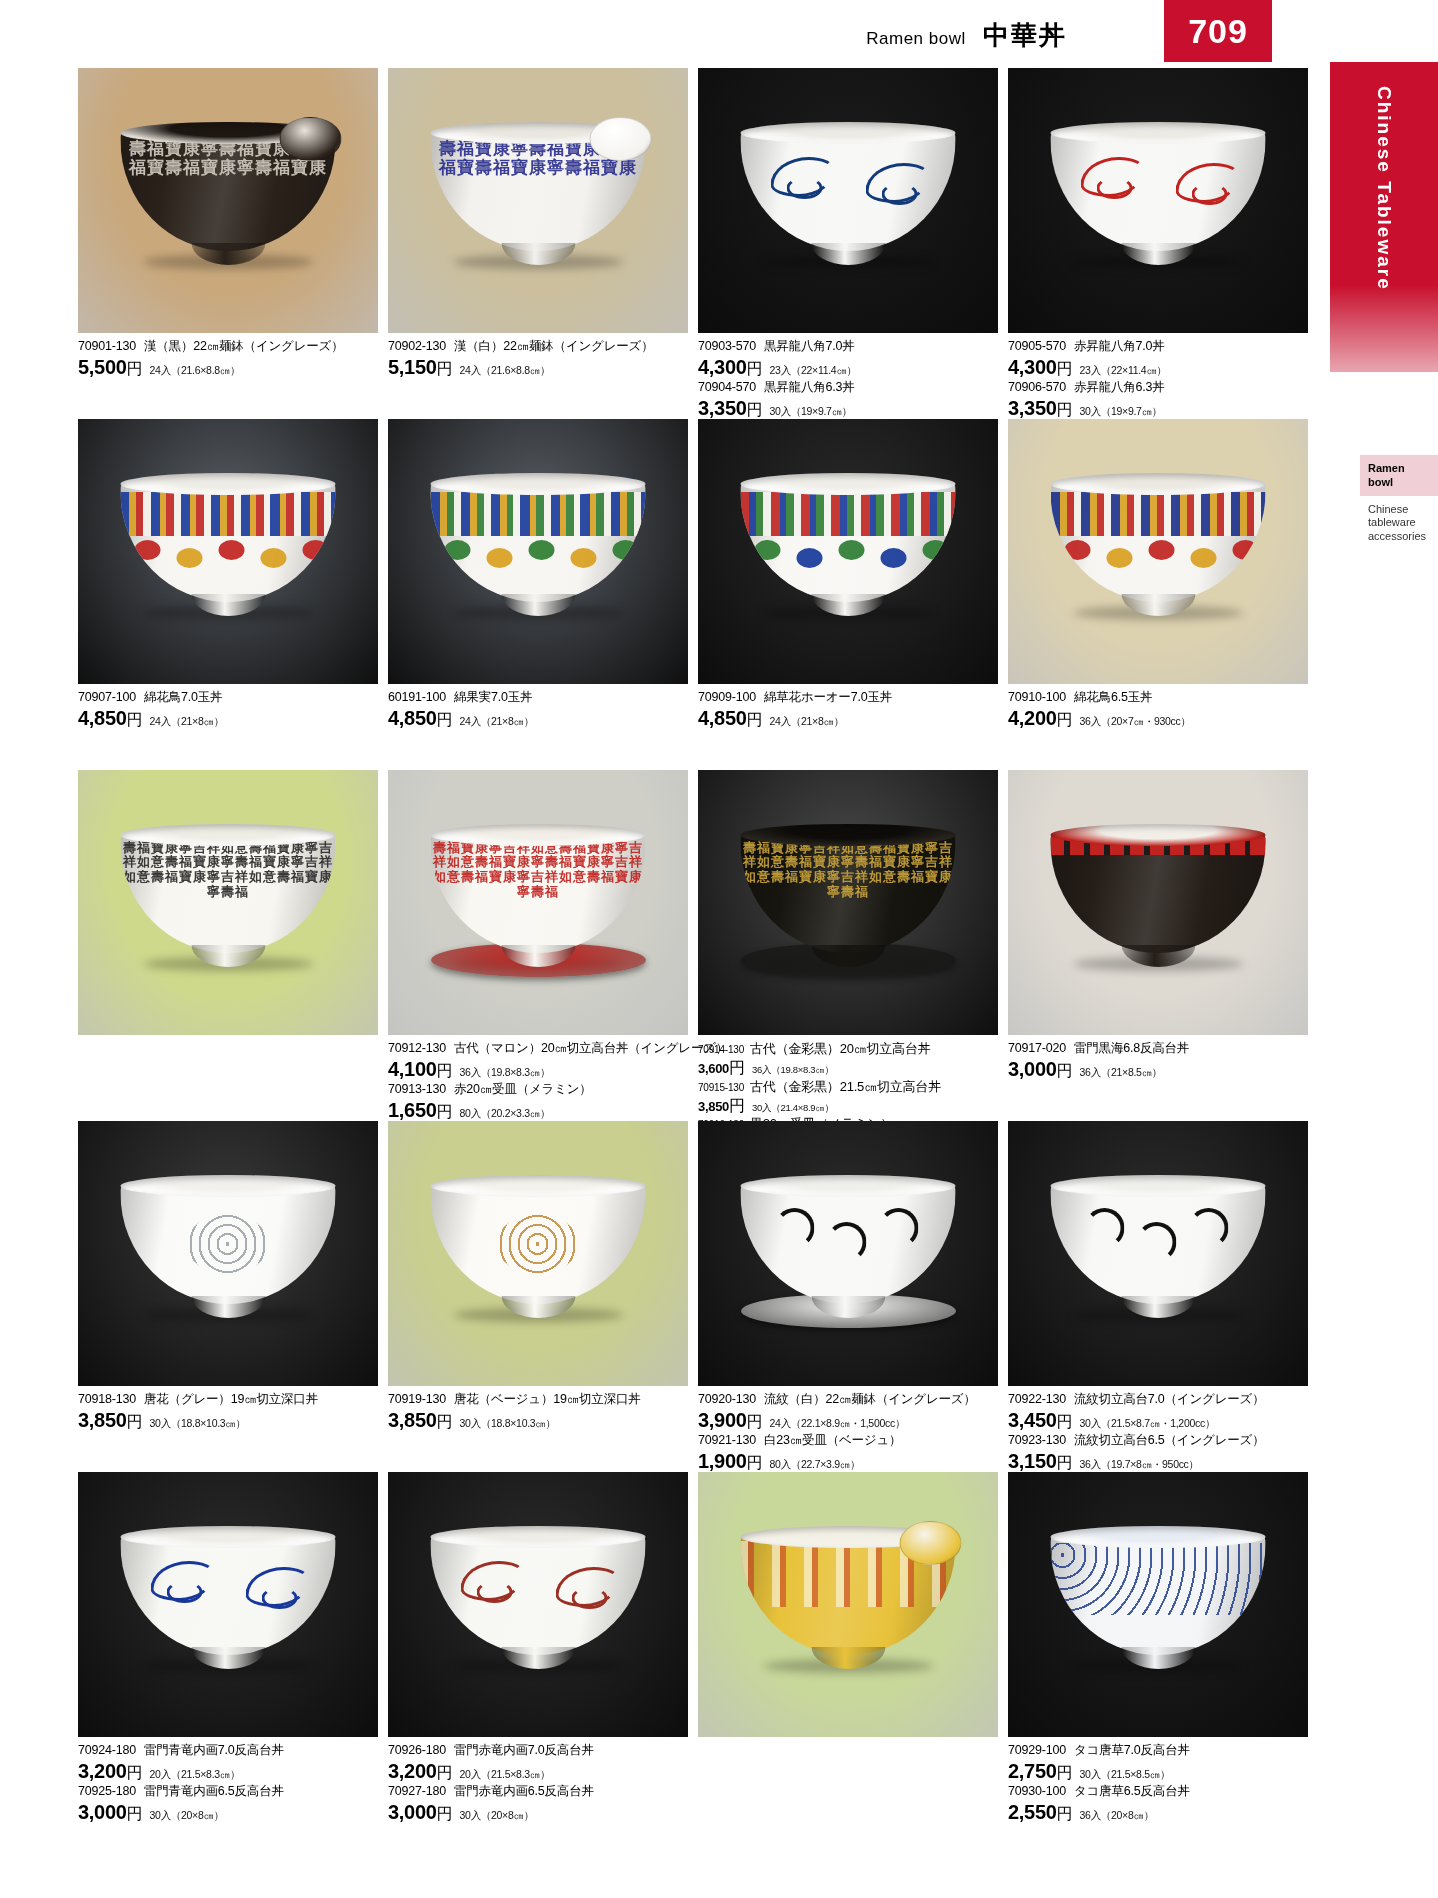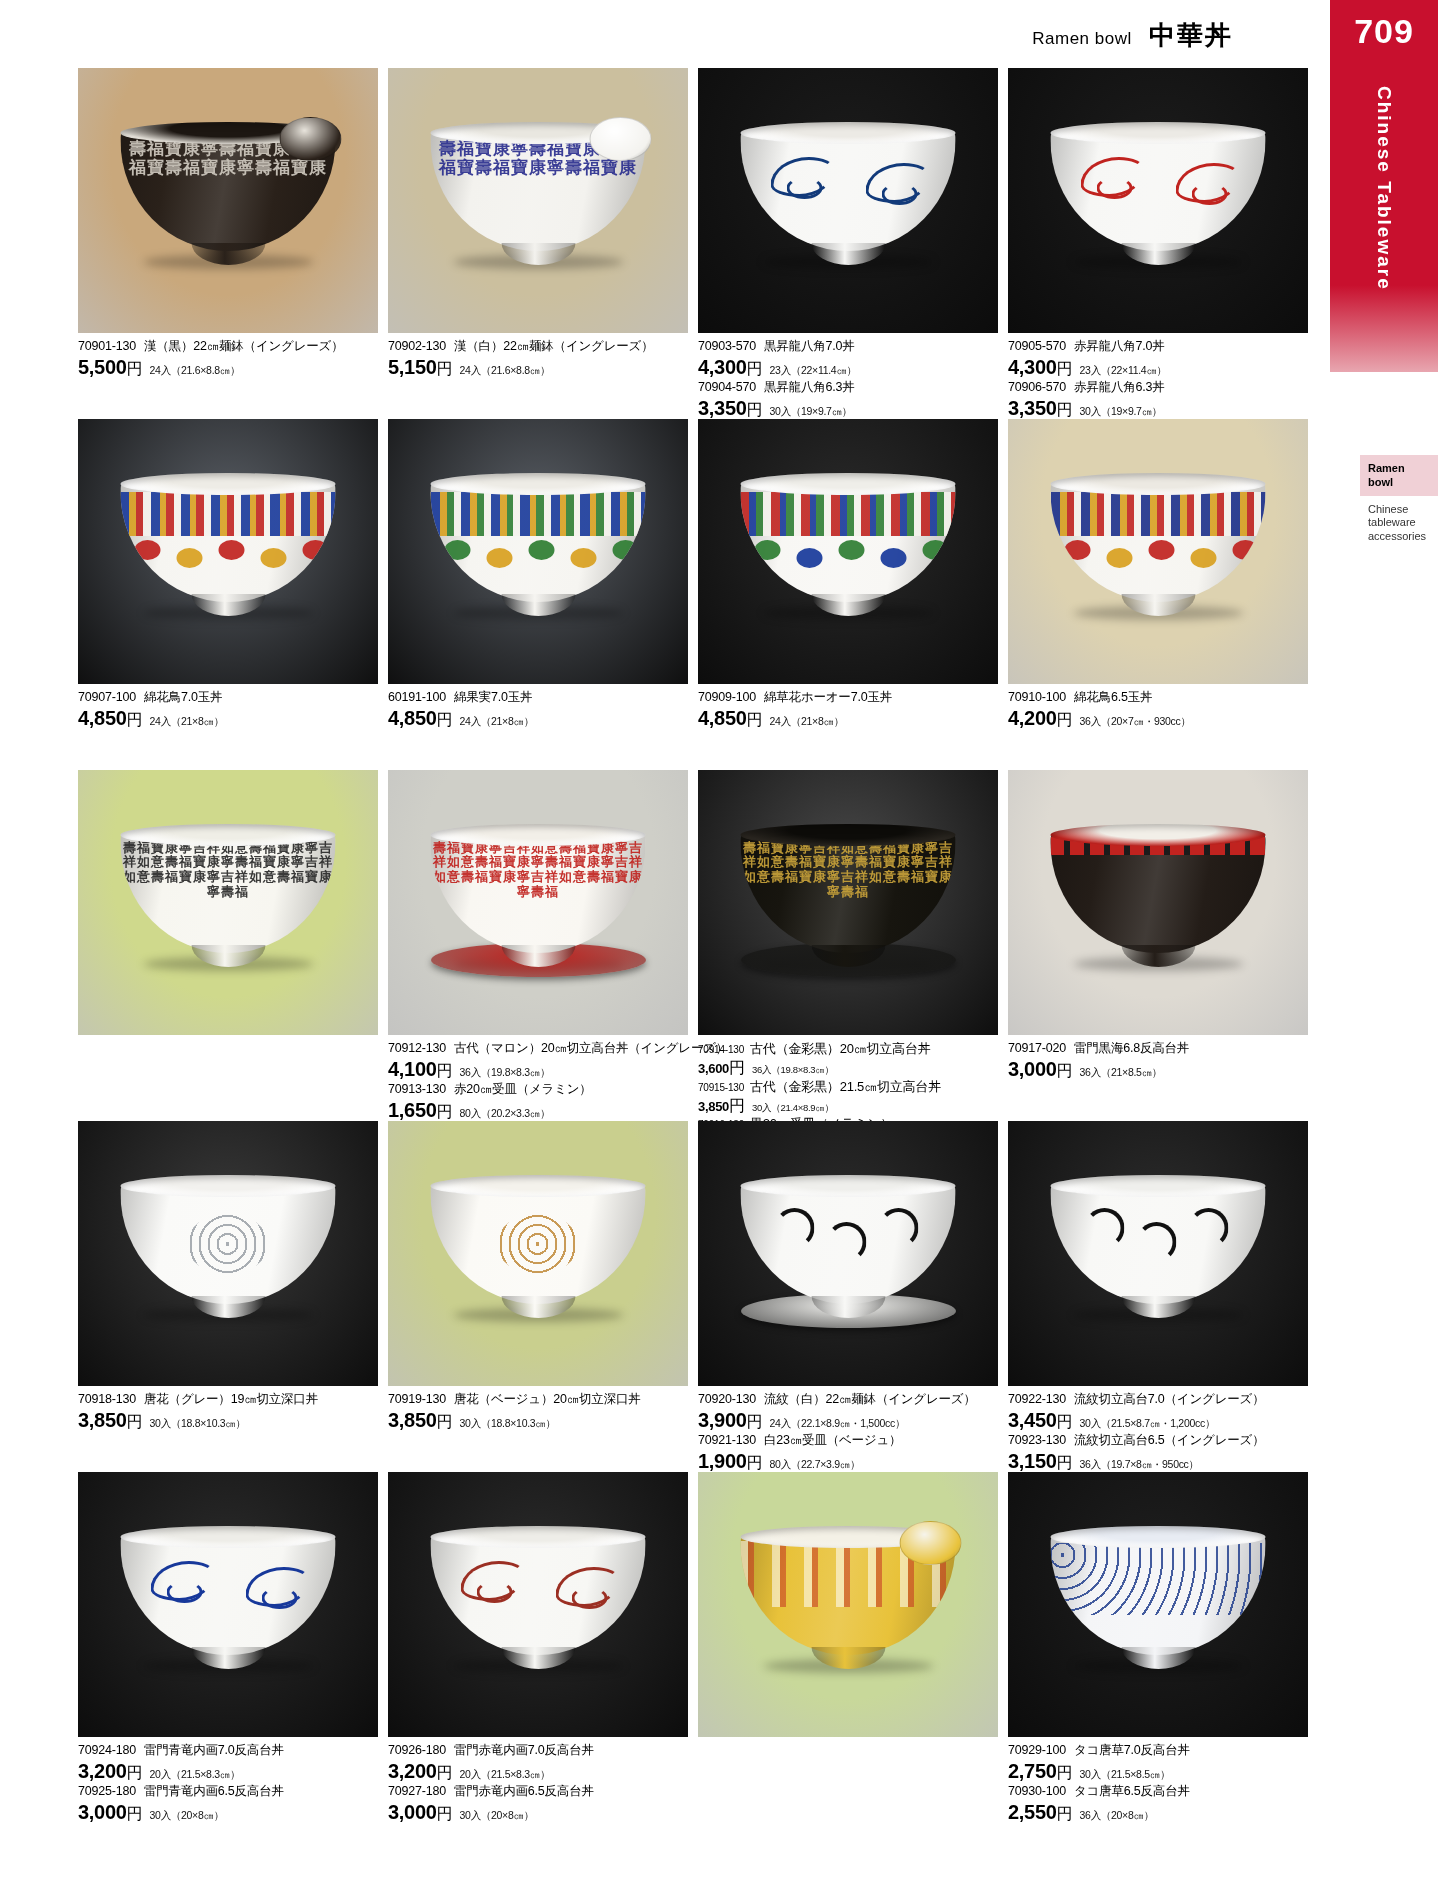--- a/index.html
+++ b/index.html
@@ -10,21 +10,21 @@
     background: #fff;
     font-family: "Liberation Sans", "DejaVu Sans", sans-serif;
     position: relative;
     overflow: hidden;
   }
 
   
   .page-header {
     position: absolute;
     top: 0; left: 0;
-    width: 1438px;
+    width: 1272px;
     height: 62px;
   }
   .header-title {
     position: absolute;
     right: 205px;
     top: 18px;
     font-size: 17px;
     letter-spacing: 0.5px;
     color: #000;
     white-space: nowrap;
@@ -589,21 +589,21 @@
             <div class="bowl" style="background: linear-gradient(100deg, rgba(0, 0, 0, 0.22) 0%, rgb(251, 250, 246) 22%, rgba(255, 255, 255, 0.133) 48%, rgb(251, 250, 246) 70%, rgba(0, 0, 0, 0.26) 100%), rgb(251, 250, 246);">
               <div style="position: absolute; left: 66px; top: 30px; width: 82px; height: 60px; border-radius: 50%; background: repeating-radial-gradient(circle, rgb(192, 138, 58) 0px, rgb(192, 138, 58) 2px, transparent 2px, transparent 9px); opacity: 0.85;"></div>
               <div class="inner" style="background: radial-gradient(at 50% 40%, rgb(244, 242, 236) 0%, rgba(0, 0, 0, 0.35) 120%);"></div>
             </div>
             <div class="rim" style="background: radial-gradient(at 50% 30%, rgb(244, 242, 236) 38%, rgb(255, 255, 255) 72%, rgb(255, 255, 255) 100%);"></div>
             <div class="foot" style="background: linear-gradient(90deg, rgba(0, 0, 0, 0.3), rgb(251, 250, 246) 45%, rgba(0, 0, 0, 0.3));"></div>
           </div>
         </div>
         <div class="caption">
           <div class="entry">
-            <div class="line1"><span class="code">70919-130</span><span class="pname">唐花（ベージュ）20㎝切立深口丼</span></div>
+            <div class="line1"><span class="code">70919-130</span><span class="pname">唐花（ベージュ）19㎝切立深口丼</span></div>
             <div class="line2"><span class="price">3,850</span><span class="yen">円</span><span class="meta">30入（18.8×10.3㎝）</span></div>
           </div>
         </div>
       </div>
       <div class="cell">
         <div class="photo">
           <div class="bg" style="background: radial-gradient(at 50% 38%, rgb(44, 44, 44) 0%, rgb(11, 11, 11) 105%);"></div>
           <div class="bowl-wrap">
             <div class="shadow"></div>
             <div class="saucer" style="background: radial-gradient(at 50% 35%, rgb(244, 244, 241) 0%, rgba(0, 0, 0, 0.35) 140%); box-shadow: rgba(0, 0, 0, 0.45) 0px 3px 7px;"></div>

